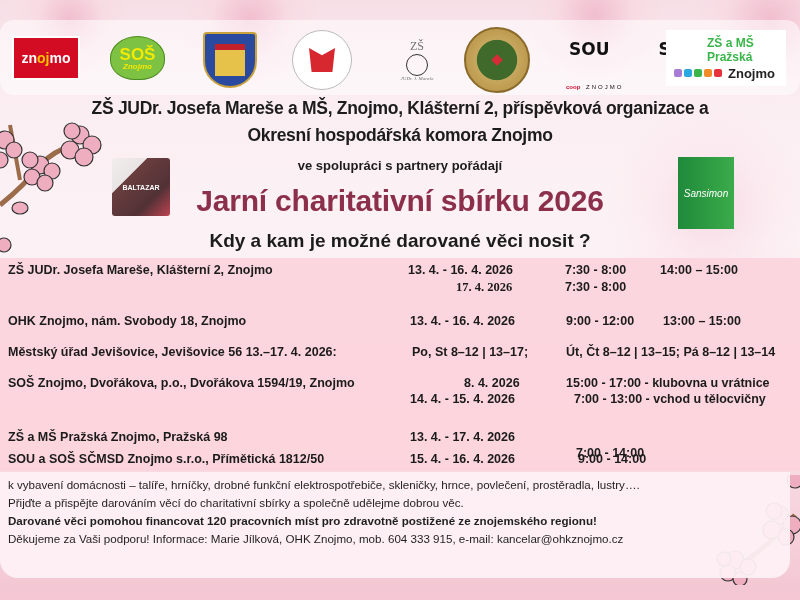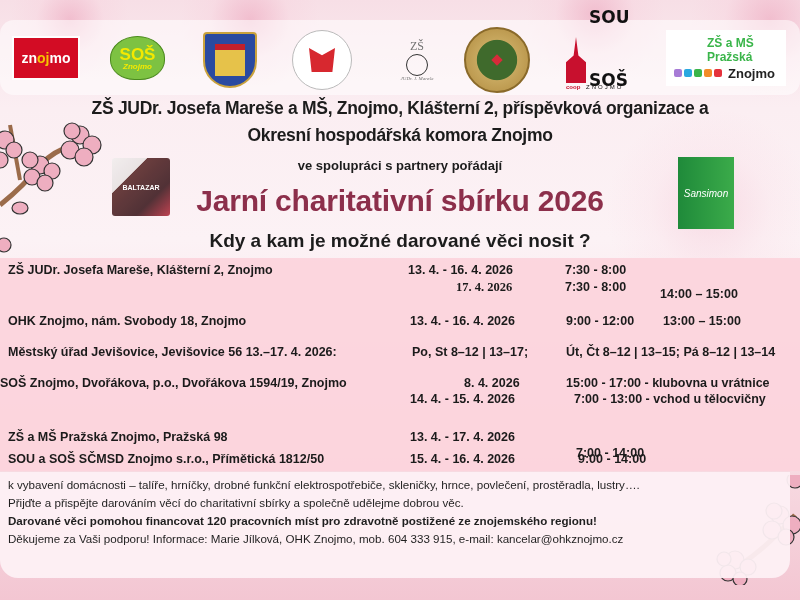--- a/index.html
+++ b/index.html
@@ -144,21 +144,21 @@
   <div class="globe"></div>
   <small>JUDr. J. Mareše</small>
 </div>
 
 <div class="logo logo-vyzva">
   <div class="heart"></div>
 </div>
 
 <div class="logo logo-sou">
   <div class="spire"></div>
-  <div style="display:flex;flex-direction:column;margin-bottom:22px;gap:46px;">
+  <div style="display:flex;flex-direction:row;margin-bottom:22px;gap:46px;">
     <span class="txt">SOU</span>
     <span class="txt">SOŠ</span>
   </div>
   <span class="coop">coop</span>
   <span class="zn">ZNOJMO</span>
 </div>
 
 <div class="logo logo-prazska">
   <span class="l1">ZŠ a MŠ Pražská</span>
   <div class="l2">
@@ -223,35 +223,35 @@
 </div>
 <div class="img-sansimon">
   <span>Sansimon</span>
 </div>
 
 <div class="schedule">
 
   <div class="srow" style="left:8px;top:5px;">ZŠ JUDr. Josefa Mareše, Klášterní 2, Znojmo</div>
   <div class="srow" style="left:408px;top:5px;">13. 4. - 16. 4. 2026</div>
   <div class="srow" style="left:565px;top:5px;">7:30 -   8:00</div>
-  <div class="srow" style="left:660px;top:5px;margin-top:24px;">14:00 – 15:00</div>
+  <div class="srow" style="left:660px;top:5px;">14:00 – 15:00</div>
 
   <div class="srow" style="left:456px;top:22px;font-family:Liberation Serif, serif;">17. 4. 2026</div>
   <div class="srow" style="left:565px;top:22px;">7:30 -   8:00</div>
 
   <div class="srow" style="left:8px;top:56px;">OHK Znojmo, nám. Svobody 18, Znojmo</div>
   <div class="srow" style="left:410px;top:56px;">13. 4. -  16. 4. 2026</div>
   <div class="srow" style="left:566px;top:56px;">9:00 - 12:00</div>
   <div class="srow" style="left:663px;top:56px;">13:00 – 15:00</div>
 
   <div class="srow" style="left:8px;top:87px;">Městský úřad Jevišovice, Jevišovice 56   13.–17. 4. 2026:</div>
   <div class="srow" style="left:412px;top:87px;">Po, St 8–12 | 13–17;</div>
   <div class="srow" style="left:566px;top:87px;">Út, Čt 8–12 | 13–15; Pá 8–12 | 13–14</div>
 
-  <div class="srow" style="left:0;top:118px;">SOŠ Znojmo, Dvořákova, p.o., Dvořákova 1594/19, Znojmo</div>
+  <div class="srow" style="left:8px;top:118px;">SOŠ Znojmo, Dvořákova, p.o., Dvořákova 1594/19, Znojmo</div>
   <div class="srow" style="left:464px;top:118px;">8. 4. 2026</div>
   <div class="srow" style="left:566px;top:118px;">15:00 - 17:00 - klubovna u vrátnice</div>
 
   <div class="srow" style="left:410px;top:134px;">14. 4. -  15. 4. 2026</div>
   <div class="srow" style="left:574px;top:134px;">7:00 - 13:00 - vchod u tělocvičny</div>
 
   <div class="srow" style="left:8px;top:172px;">ZŠ a MŠ Pražská Znojmo,  Pražská 98</div>
   <div class="srow" style="left:410px;top:172px;">13. 4.  -  17. 4. 2026</div>
   <div class="srow" style="left:576px;top:188px;">7:00 - 14:00</div>
 

